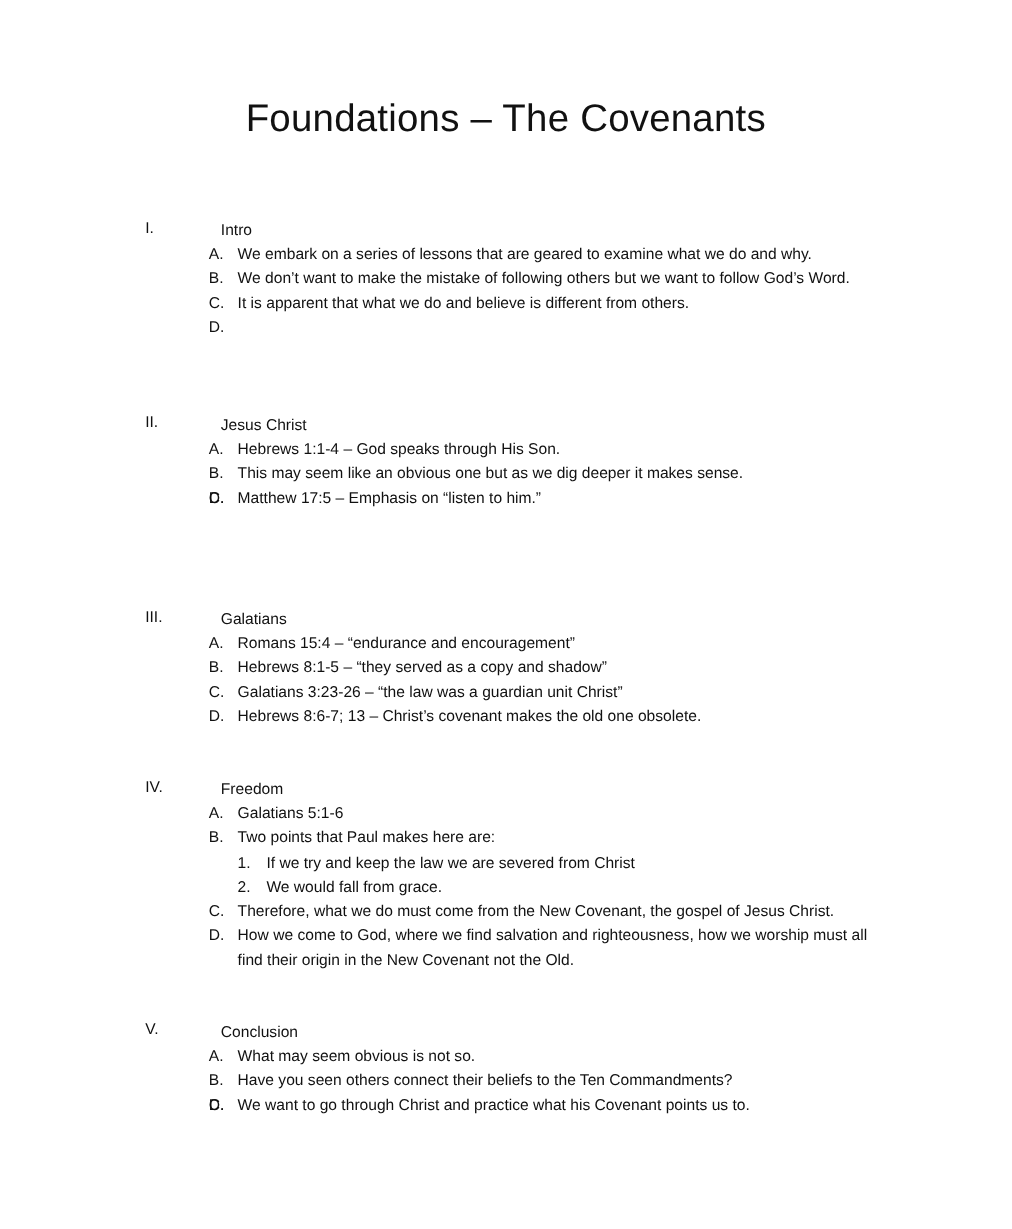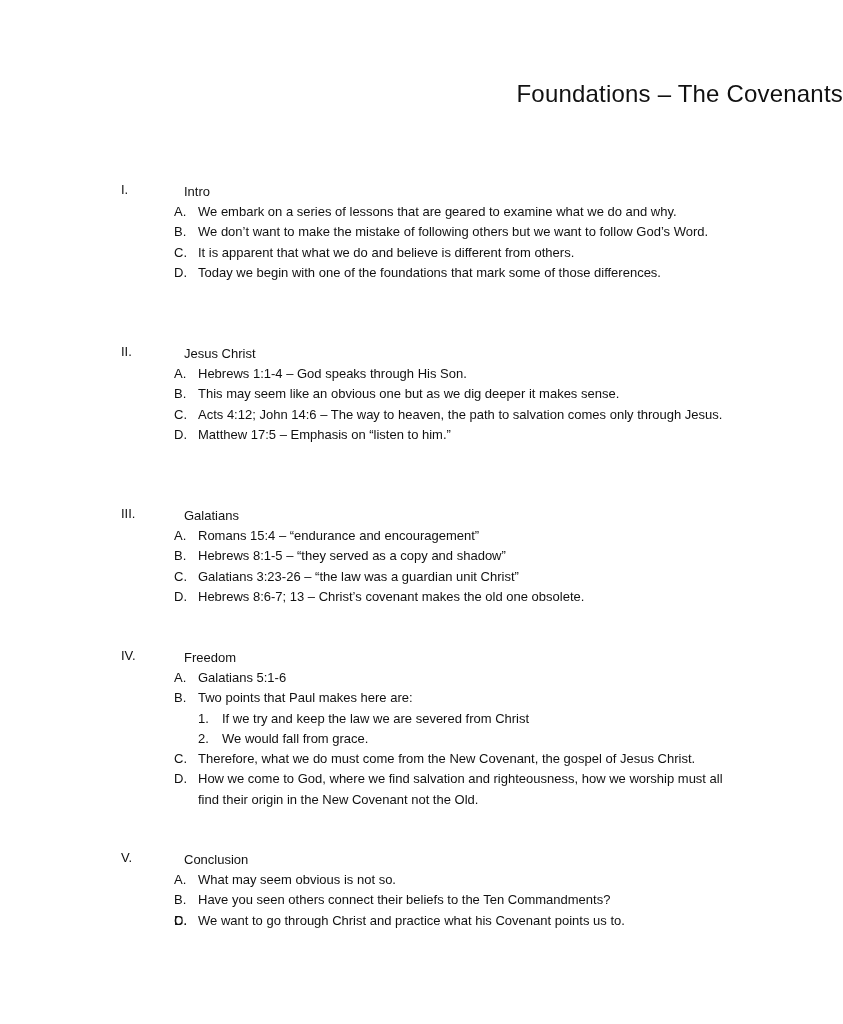--- a/index.html
+++ b/index.html
@@ -3,21 +3,21 @@
   <meta charset="utf-8">
   <style>
     html, body { margin: 0; padding: 0; background: #ffffff; }
     body {
       width: 843px; height: 1024px; position: relative; overflow: hidden;
       font-family: "Liberation Sans", "DejaVu Sans", sans-serif;
       color: #111111;
     }
     .title {
       position: absolute; top: 80px; left: 0; width: 843px;
-      text-align: right; font-size: 24px; letter-spacing: 0.2px;
+      text-align: center; font-size: 32px; letter-spacing: 0.2px;
     }
     .section { position: absolute; left: 0; width: 843px; font-size: 13px; }
     .sec-num { position: absolute; left: 121px; top: 0; }
     .sec-head { position: absolute; left: 184px; top: 0; line-height: 20px; }
     .items { position: absolute; left: 174px; top: 20px; width: 560px; }
     .item { position: relative; padding-left: 24px; line-height: 20.3px; }
     .item .lbl { position: absolute; left: 0; top: 0; }
     .sub { position: relative; padding-left: 24px; line-height: 20.3px; margin-left: 24px; }
     .sub .lbl { position: absolute; left: 0; top: 0; }
   </style>
@@ -26,31 +26,31 @@
 
 <div class="title">Foundations – The Covenants</div>
 
 <div class="section" style="top:182px">
   <span class="sec-num">I.</span>
   <span class="sec-head">Intro</span>
   <div class="items">
     <div class="item"><span class="lbl">A.</span><span>We embark on a series of lessons that are geared to examine what we do and why.</span></div>
     <div class="item"><span class="lbl">B.</span><span>We don’t want to make the mistake of following others but we want to follow God’s Word.</span></div>
     <div class="item"><span class="lbl">C.</span><span>It is apparent that what we do and believe is different from others.</span></div>
-    <div class="item"><span class="lbl">D.</span><span>Today we begin with one of the foundations that mark some of those differences.</span></div>
+    <div class="item"><span class="lbl">D.</span></div>
   </div>
 </div>
 
 <div class="section" style="top:344px">
   <span class="sec-num">II.</span>
   <span class="sec-head">Jesus Christ</span>
   <div class="items">
     <div class="item"><span class="lbl">A.</span><span>Hebrews 1:1-4 – God speaks through His Son.</span></div>
     <div class="item"><span class="lbl">B.</span><span>This may seem like an obvious one but as we dig deeper it makes sense.</span></div>
-    <div class="item"><span class="lbl">C.</span><span>Acts 4:12; John 14:6 – The way to heaven, the path to salvation comes only through Jesus.</span></div>
+    <div class="item"><span class="lbl">C.</span></div>
     <div class="item"><span class="lbl">D.</span><span>Matthew 17:5 – Emphasis on “listen to him.”</span></div>
   </div>
 </div>
 
 <div class="section" style="top:506px">
   <span class="sec-num">III.</span>
   <span class="sec-head">Galatians</span>
   <div class="items">
     <div class="item"><span class="lbl">A.</span><span>Romans 15:4 – “endurance and encouragement”</span></div>
     <div class="item"><span class="lbl">B.</span><span>Hebrews 8:1-5 – “they served as a copy and shadow”</span></div>

